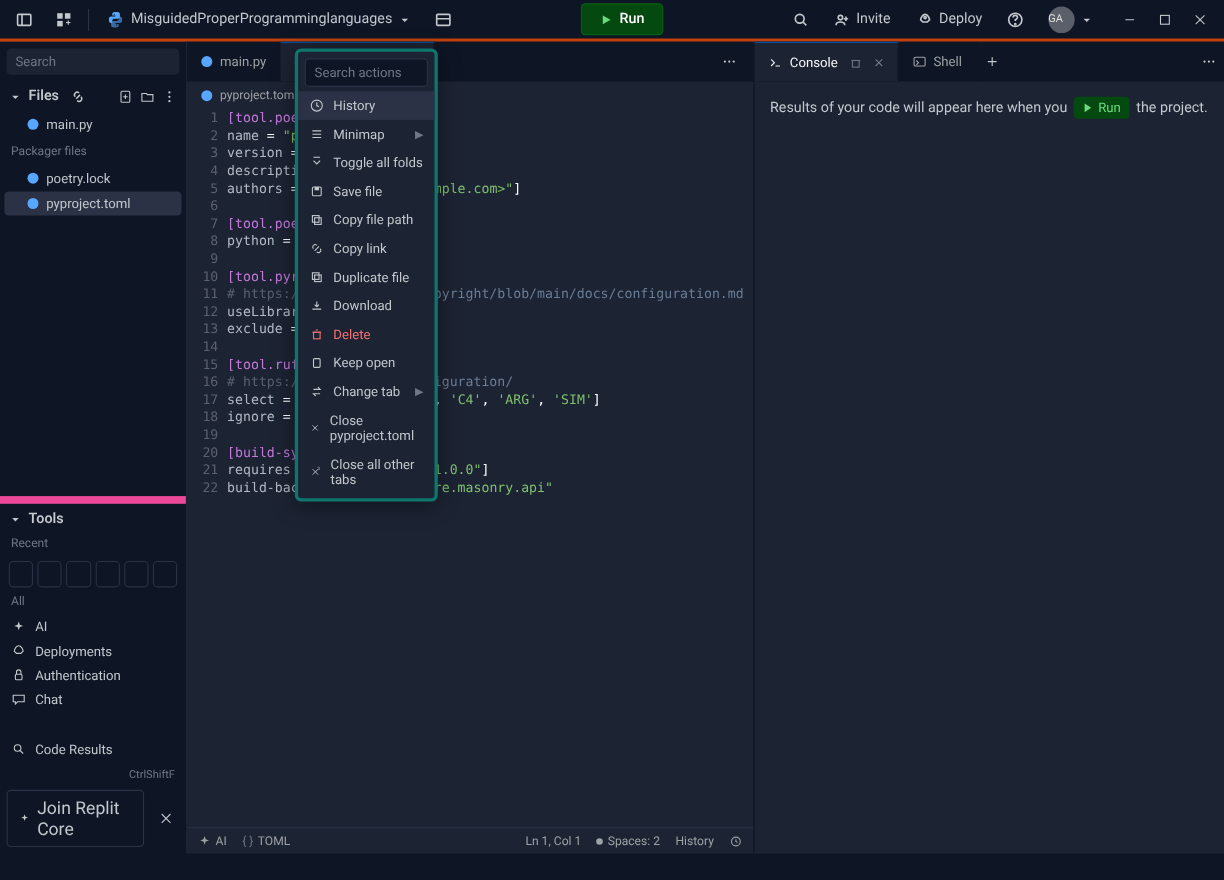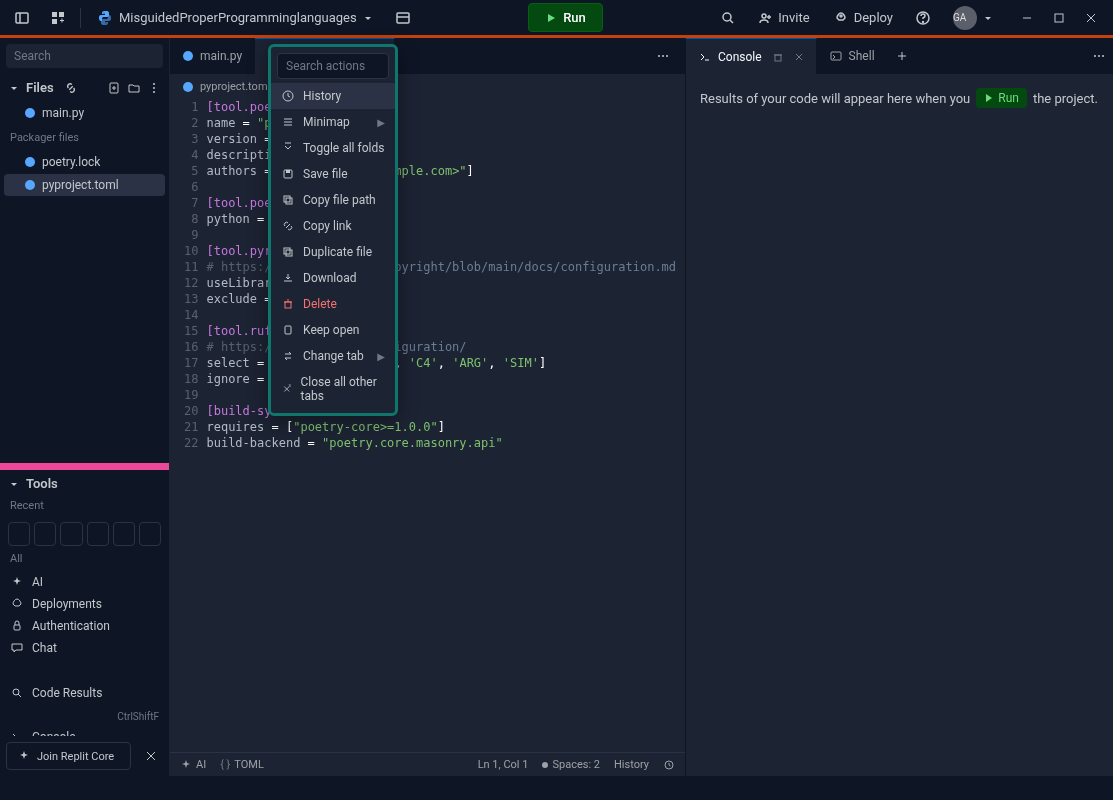--- a/index.html
+++ b/index.html
@@ -149,21 +149,21 @@
 }
 .join-core {
   margin: 6px;
   padding: 6px 10px;
   border: 1px solid #2b3245;
   border-radius: 4px;
   display: flex;
   align-items: center;
   gap: 6px;
   cursor: pointer;
-  font-size: 11px;
+  font-size: 16px;
 }
 .editor-pane {
   flex: 1;
   display: flex;
   flex-direction: column;
   background: #1c2333;
   min-width: 0;
 }
 .tabs {
   display: flex;
@@ -783,18 +783,25 @@
         <svg width="14" height="14" viewBox="0 0 14 14">
           <path d="M4 5h6l-2-2M10 9H4l2 2" stroke="currentColor" fill="none"></path>
         </svg>
         <span>Change tab</span>
         <span class="ctx-arrow">▶</span>
       </div>
       <div class="ctx-item">
         <svg width="14" height="14" viewBox="0 0 14 14">
           <line x1="4" y1="4" x2="10" y2="10" stroke="currentColor"></line>
           <line x1="10" y1="4" x2="4" y2="10" stroke="currentColor"></line>
+        </svg>
+        <span>Close pyproject.toml</span>
+      </div>
+      <div class="ctx-item">
+        <svg width="14" height="14" viewBox="0 0 14 14">
+          <line x1="4" y1="4" x2="10" y2="10" stroke="currentColor"></line>
+          <line x1="10" y1="4" x2="4" y2="10" stroke="currentColor"></line>
           <text x="9" y="5" font-size="5" fill="currentColor">3</text>
         </svg>
         <span>Close all other tabs</span>
       </div>
     </div>
 </div>
 
 </body></html>

